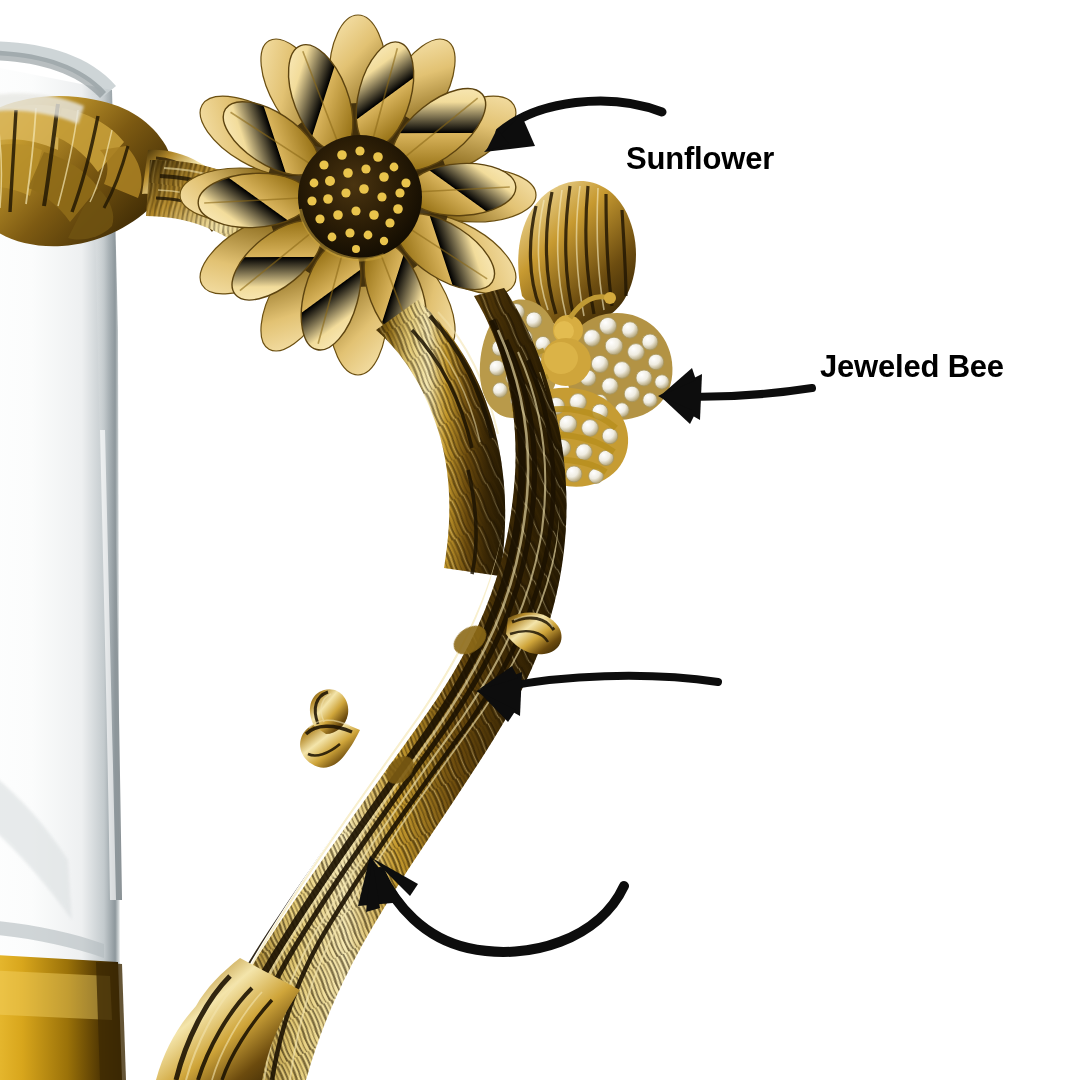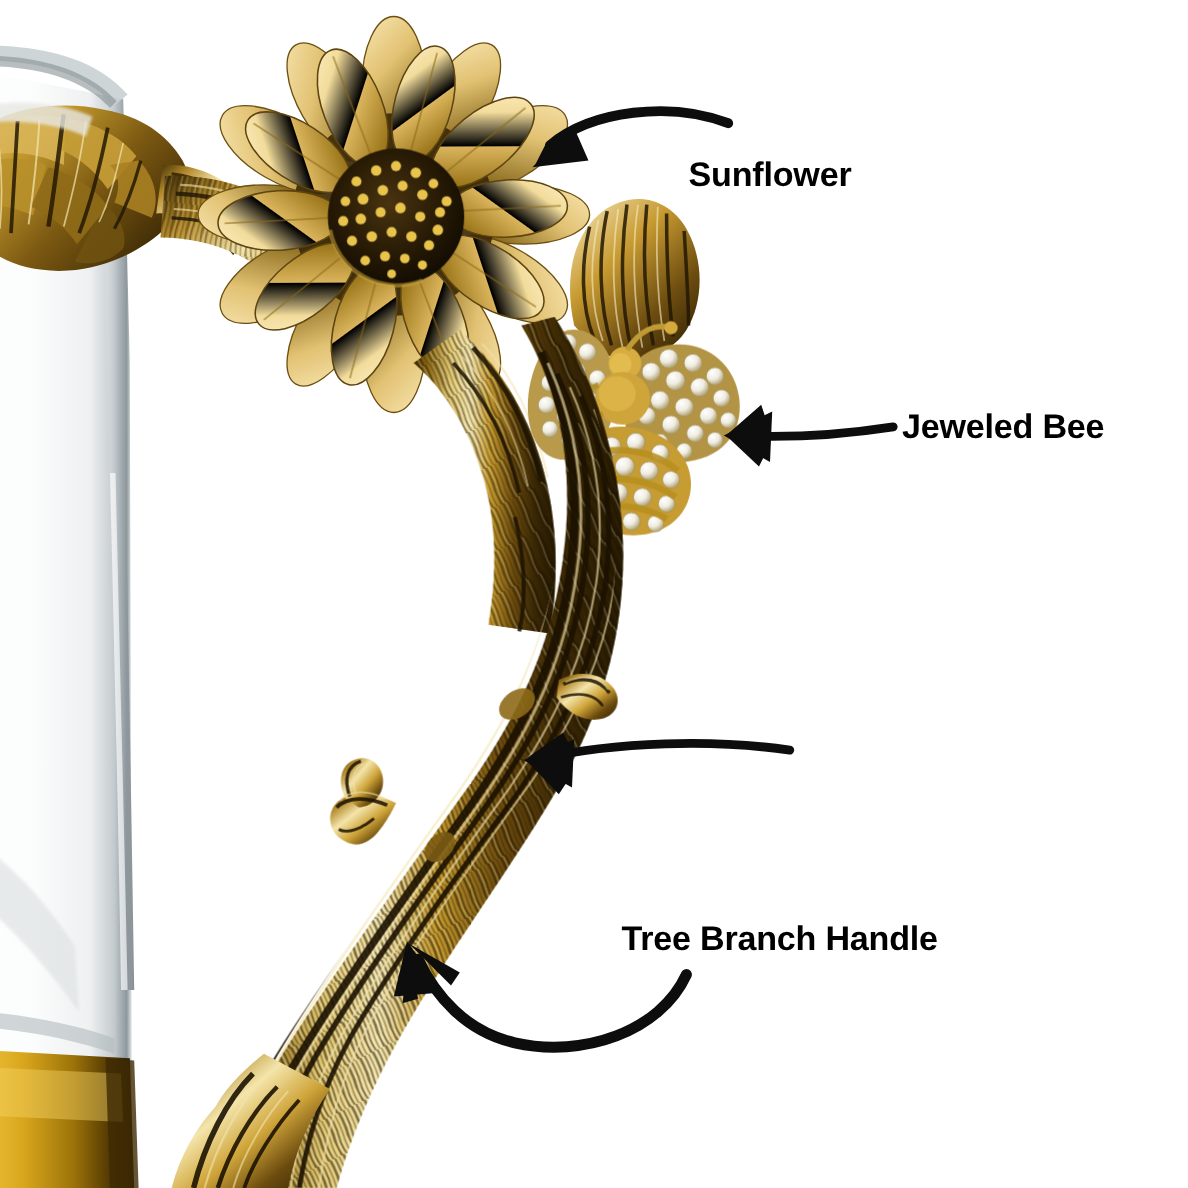--- a/index.html
+++ b/index.html
@@ -33,21 +33,21 @@
     position: absolute;
     color: #000000;
     font-weight: bold;
     font-size: 31px;
     letter-spacing: -0.2px;
     white-space: nowrap;
     line-height: 1;
     font-family: "Liberation Sans", "DejaVu Sans", sans-serif;
   }
   #label-sunflower   { left: 626px; top: 127px; margin-top: 16px; }
-  #label-bee         { left: 820px; top: 372px; text-align: center; }
+  #label-bee         { left: 820px; top: 351px; text-align: center; }
   #label-brass       { left: 744px; top: 672px; }
   #label-branch      { left: 565px; top: 838px; }
 </style>
 </head>
 <body>
 
 <div id="canvas">
 
   <svg id="photo-layer" viewBox="0 0 1080 1080">
     <defs>
@@ -566,15 +566,14 @@
       <path d="M372 858 L418 884 L410 896 Z" fill="#0d0d0d"></path>
       <path d="M372 858 L366 912 L380 908 Z" fill="#0d0d0d"></path>
     </g>
   </svg>
 
   <div class="callout-label" id="label-sunflower">Sunflower</div>
 
   <div class="callout-label" id="label-bee">Jeweled Bee</div>
 
 
-  <div class="callout-label" id="label-branch">Tree Branch Handle</div>
 
 </div>
 
 </body></html>

